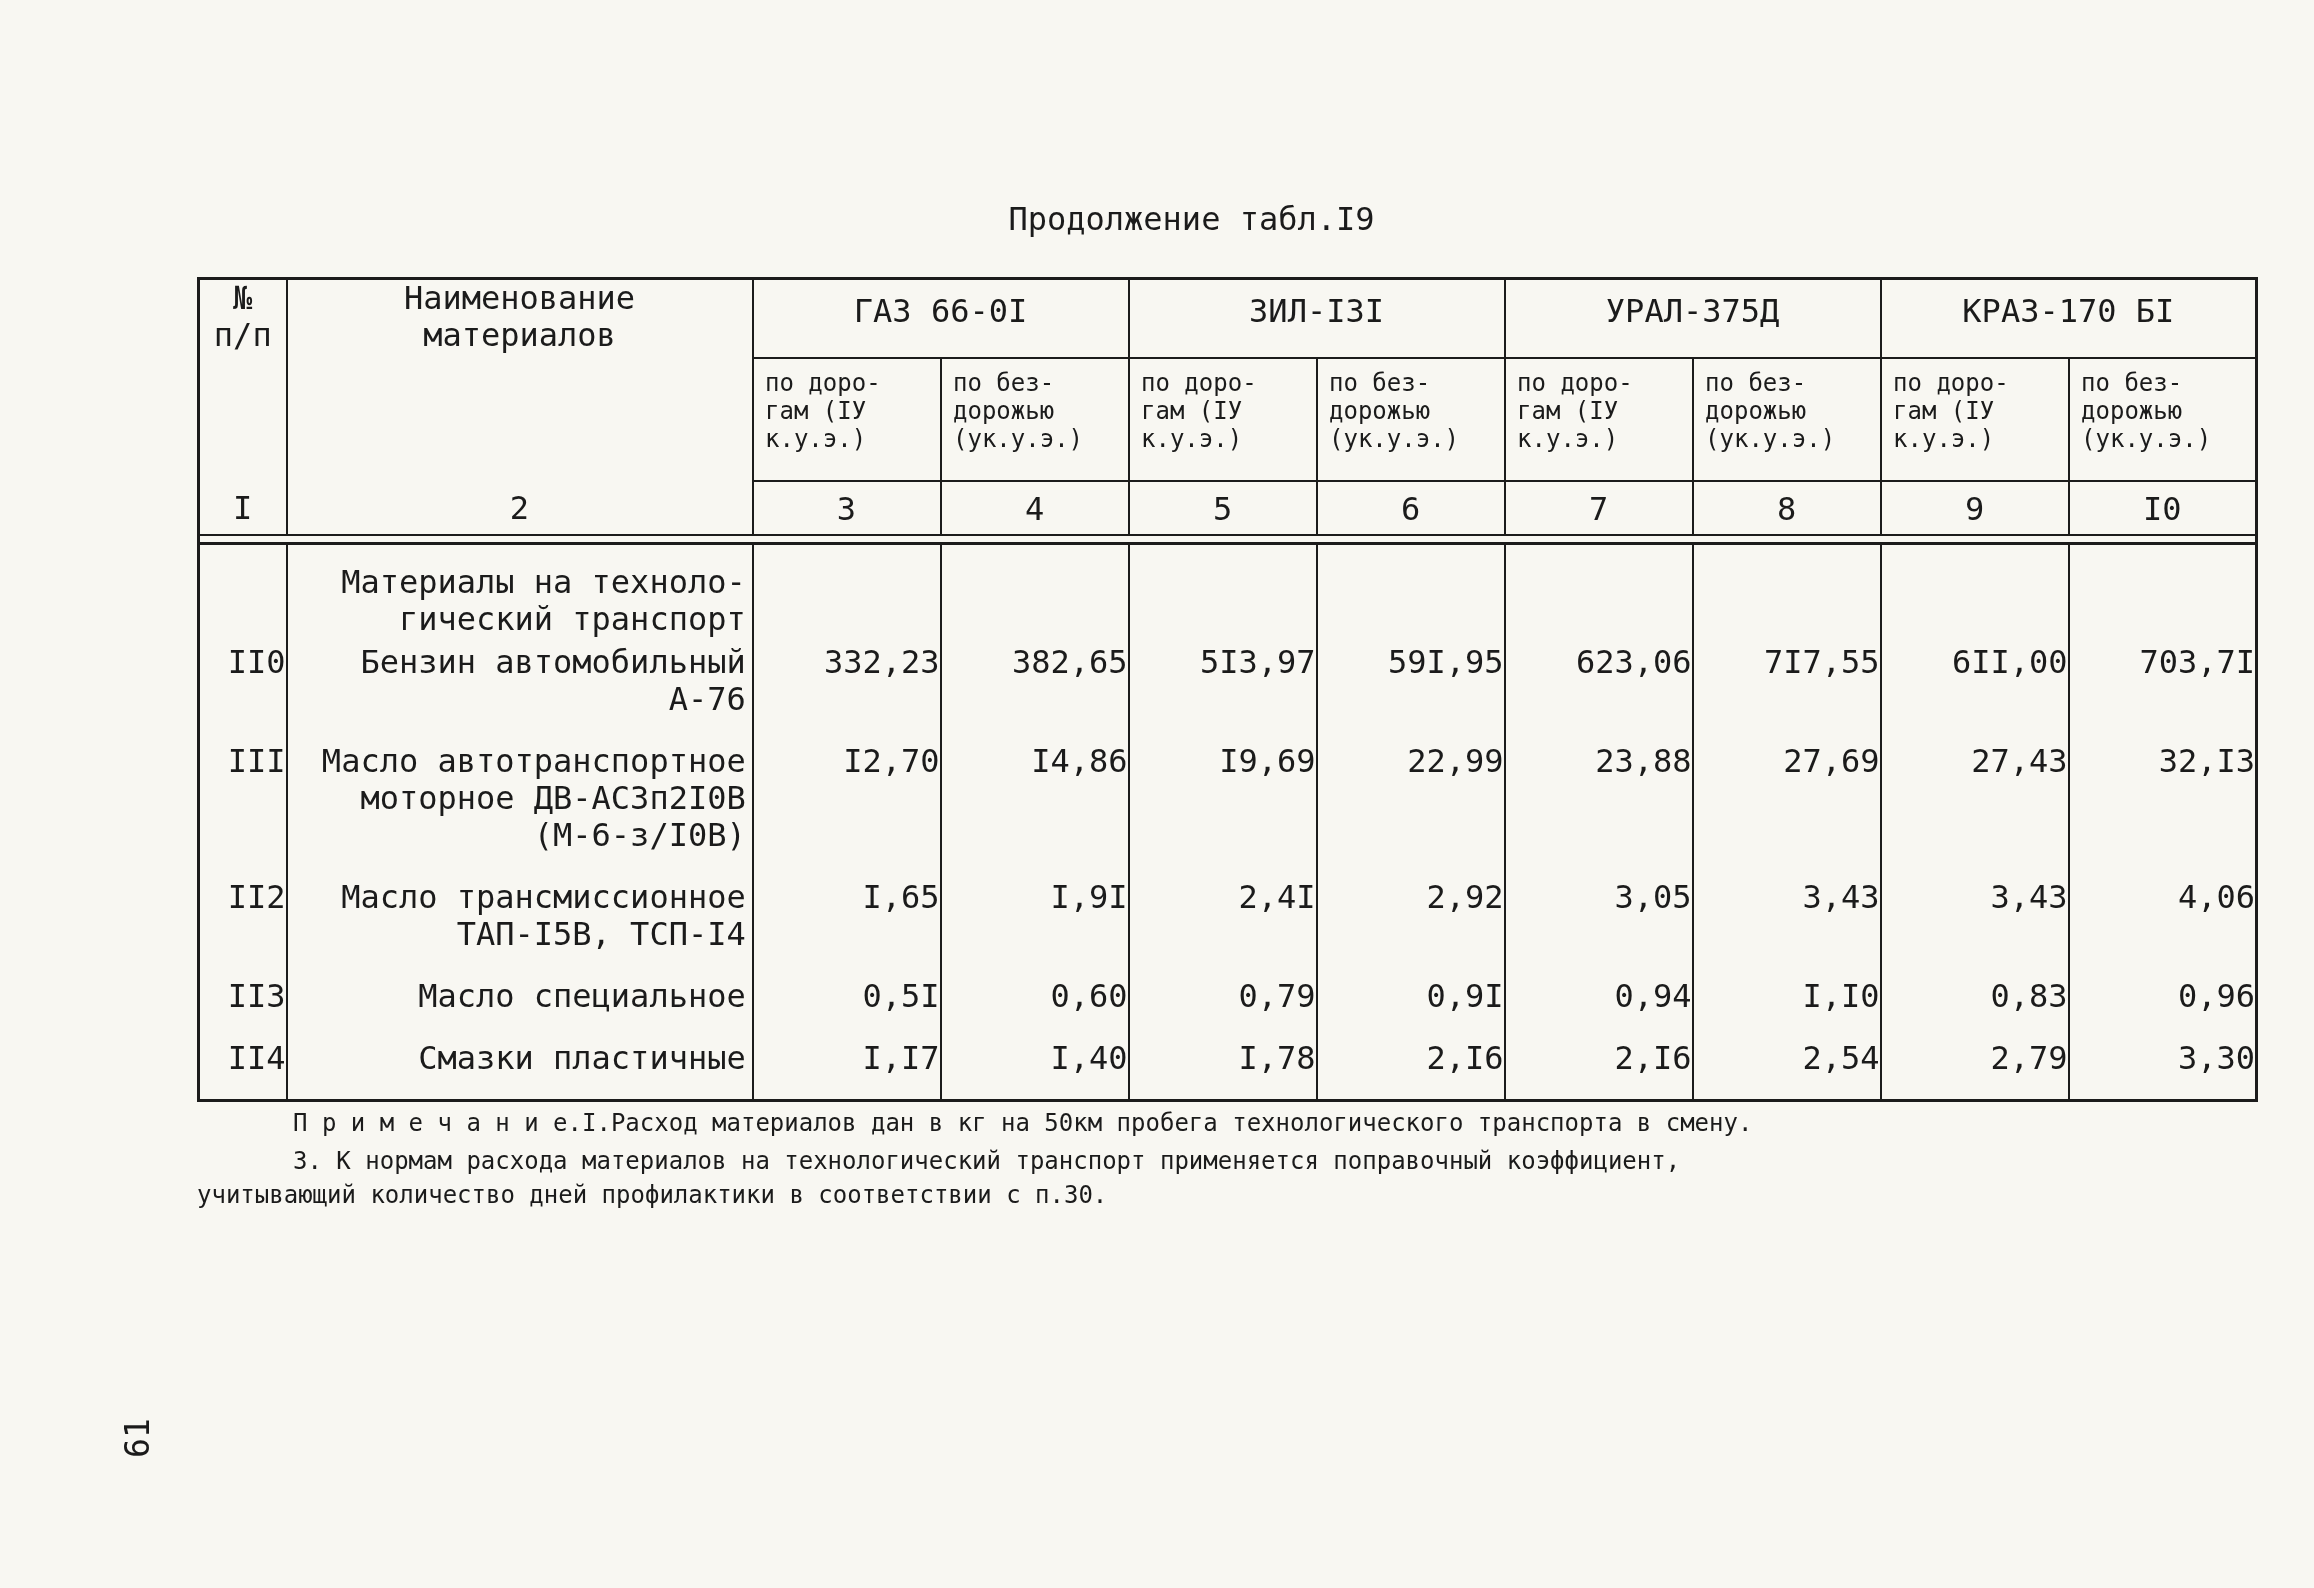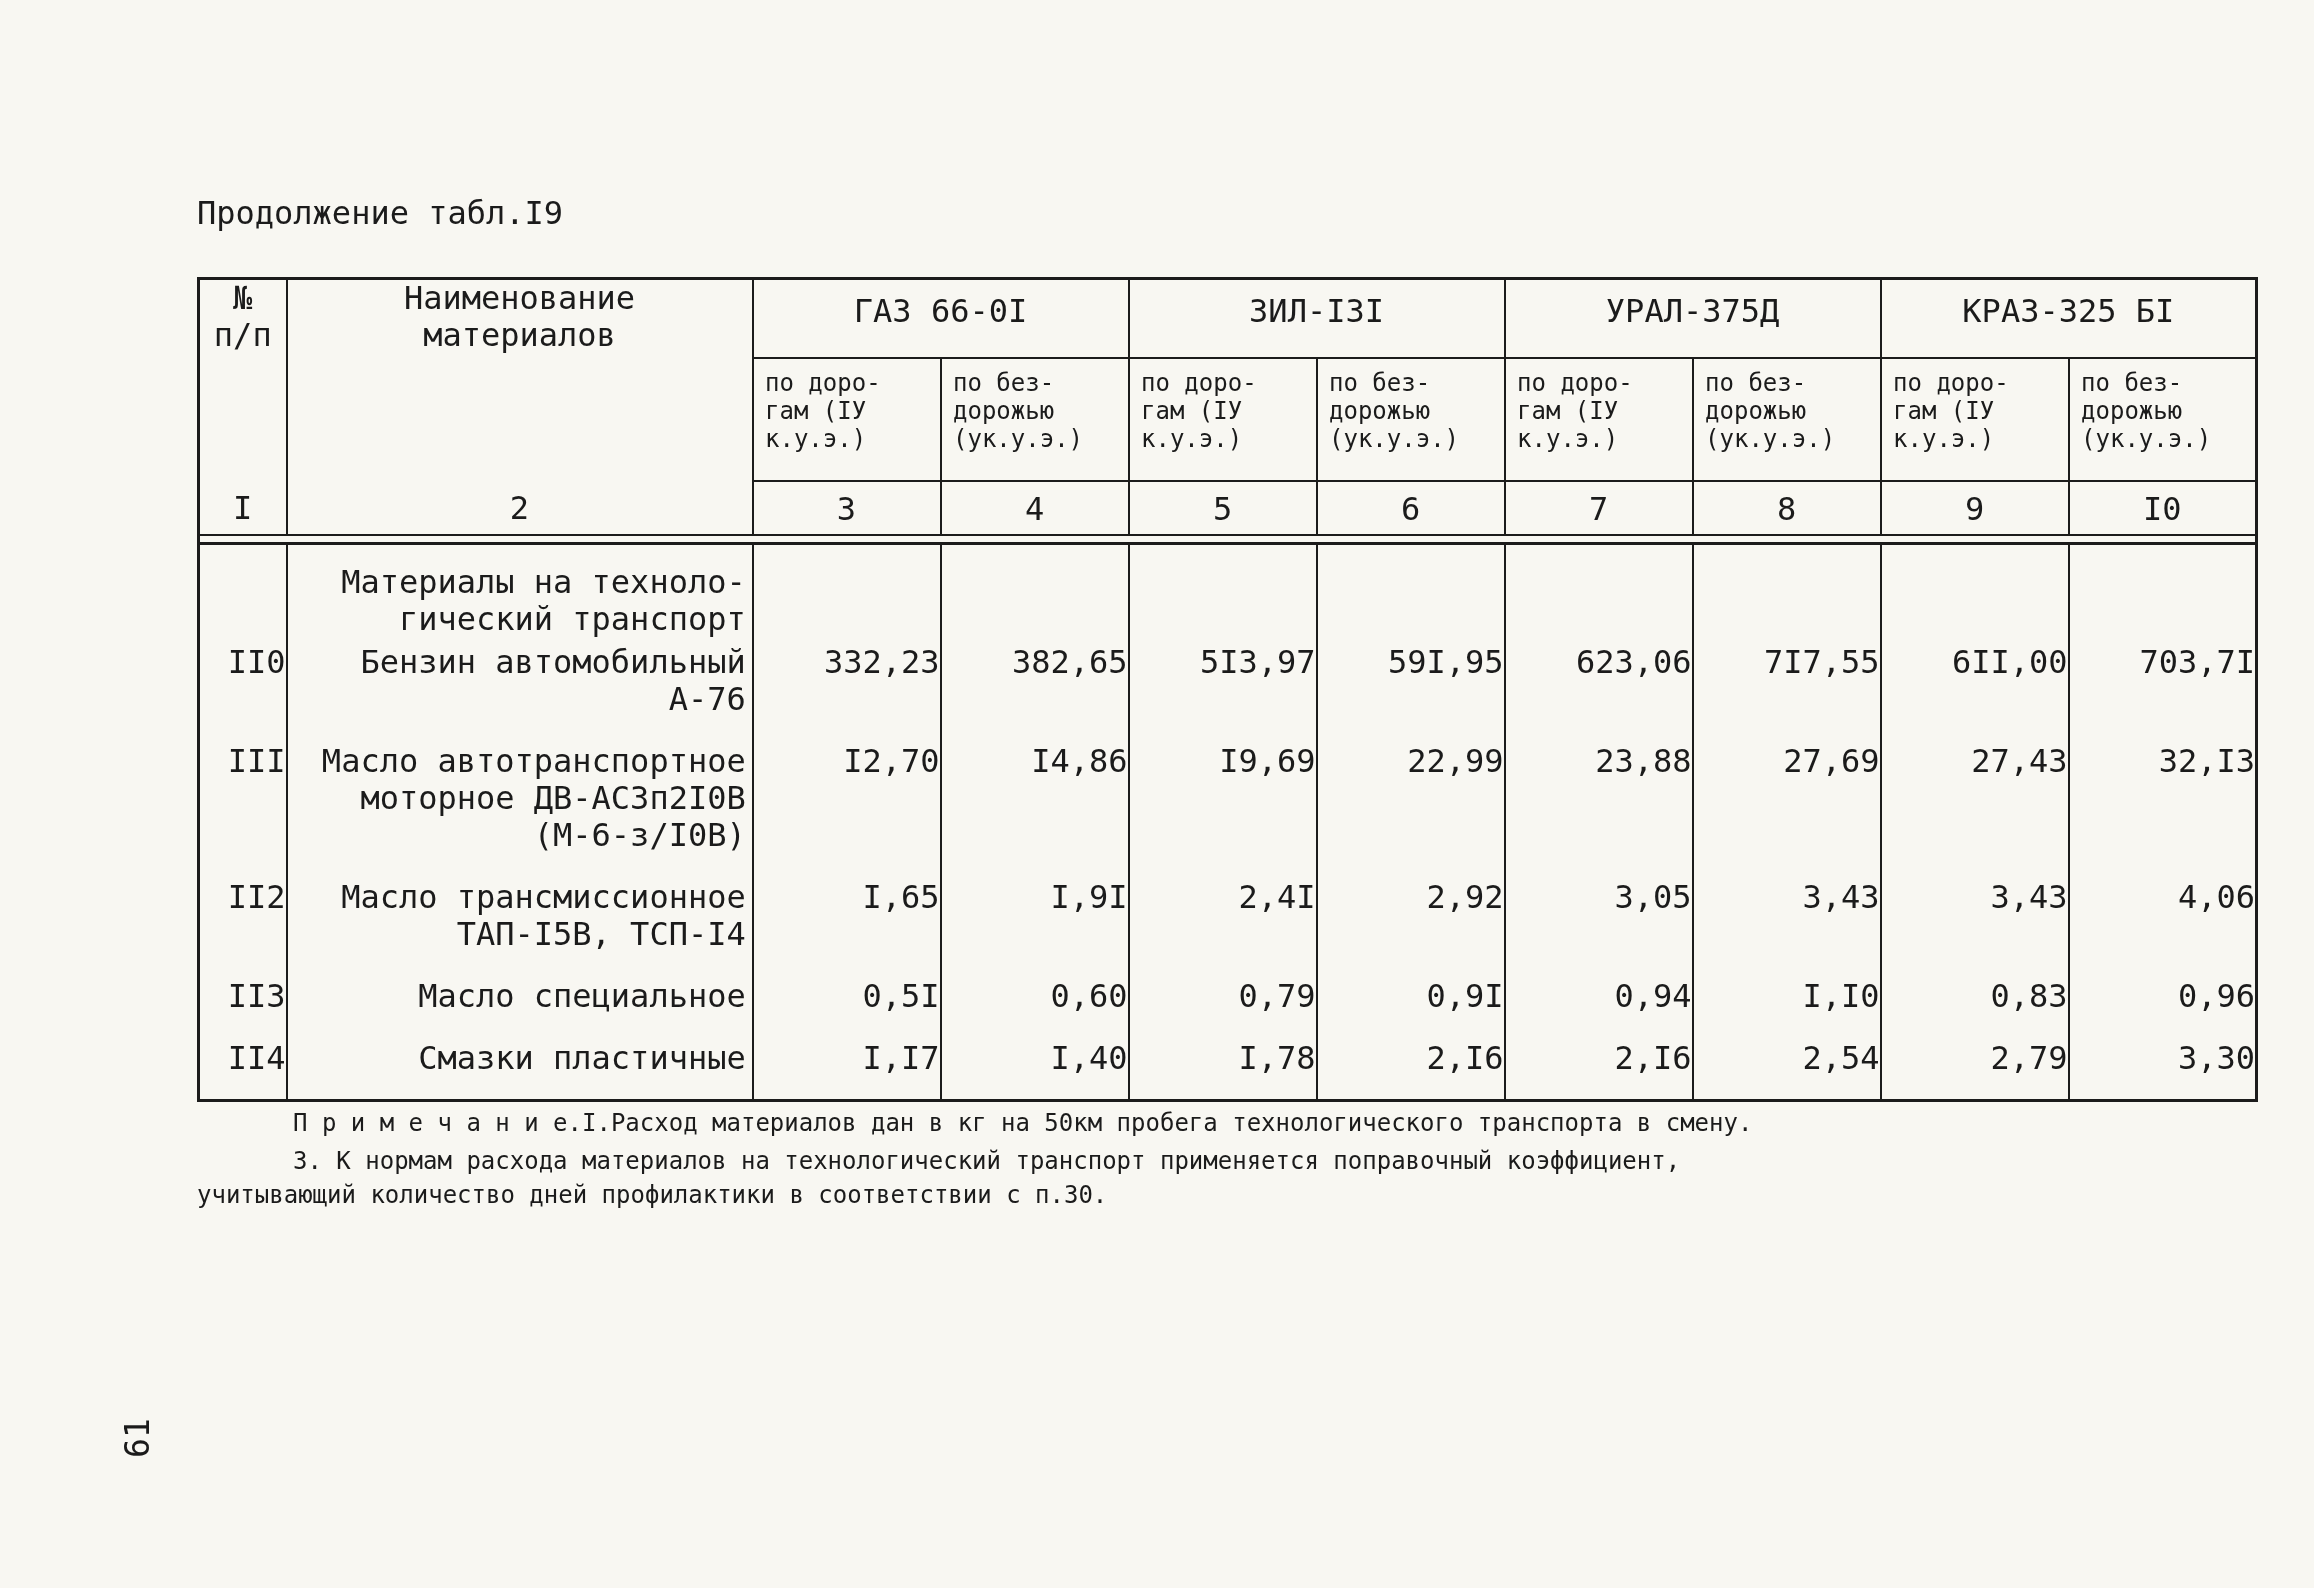--- a/index.html
+++ b/index.html
@@ -11,24 +11,24 @@
     height: 1589px;
     background: #f8f7f2;
     color: #1b1b1b;
     font-family: "DejaVu Sans Mono", "Liberation Mono", monospace;
     overflow: hidden;
   }
   .pre { white-space: pre-line; }
 
   .caption {
     position: absolute;
-    top: 194px;
+    top: 200px;
     left: 197px;
     width: 2061px;
-    text-align: left;
+    text-align: center;
     padding-right: 72px;
     font-size: 32px;
   }
 
   table.materials {
     position: absolute;
     left: 197px;
     top: 277px;
     width: 2061px;
     table-layout: fixed;
@@ -132,21 +132,21 @@
     </colgroup>
     <thead>
       <tr class="vehicles">
         <th class="hd-num pre" rowspan="2">№
 п/п</th>
         <th class="hd-name pre" rowspan="2">Наименование
 материалов</th>
         <th class="group" colspan="2">ГАЗ 66-0I</th>
         <th class="group" colspan="2">ЗИЛ-I3I</th>
         <th class="group" colspan="2">УРАЛ-375Д</th>
-        <th class="group" colspan="2">КРАЗ-325 БI</th>
+        <th class="group" colspan="2">КРАЗ-170 БI</th>
       </tr>
       <tr class="sub">
         <th class="pre">по доро-
 гам (IУ
 к.у.э.)</th>
         <th class="pre">по без-
 дорожью
 (ук.у.э.)</th>
         <th class="pre">по доро-
 гам (IУ

